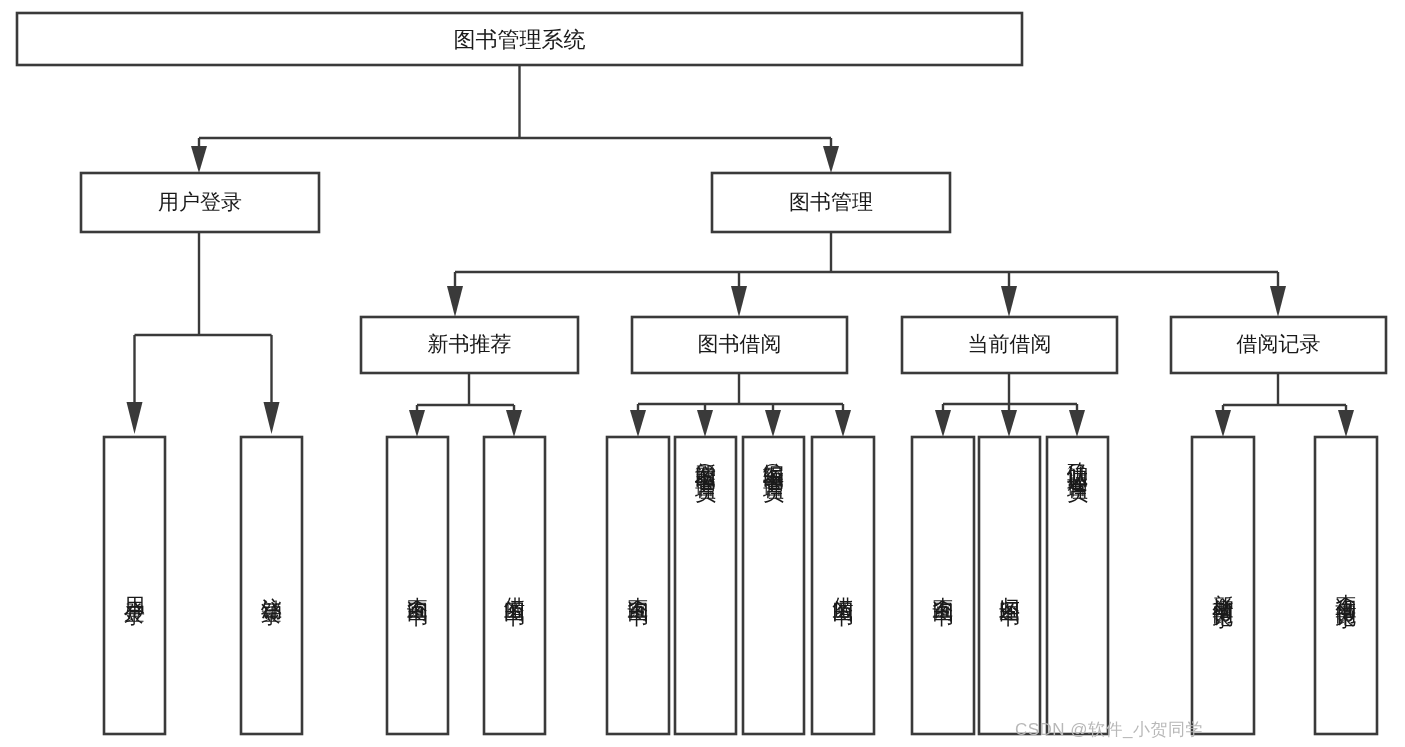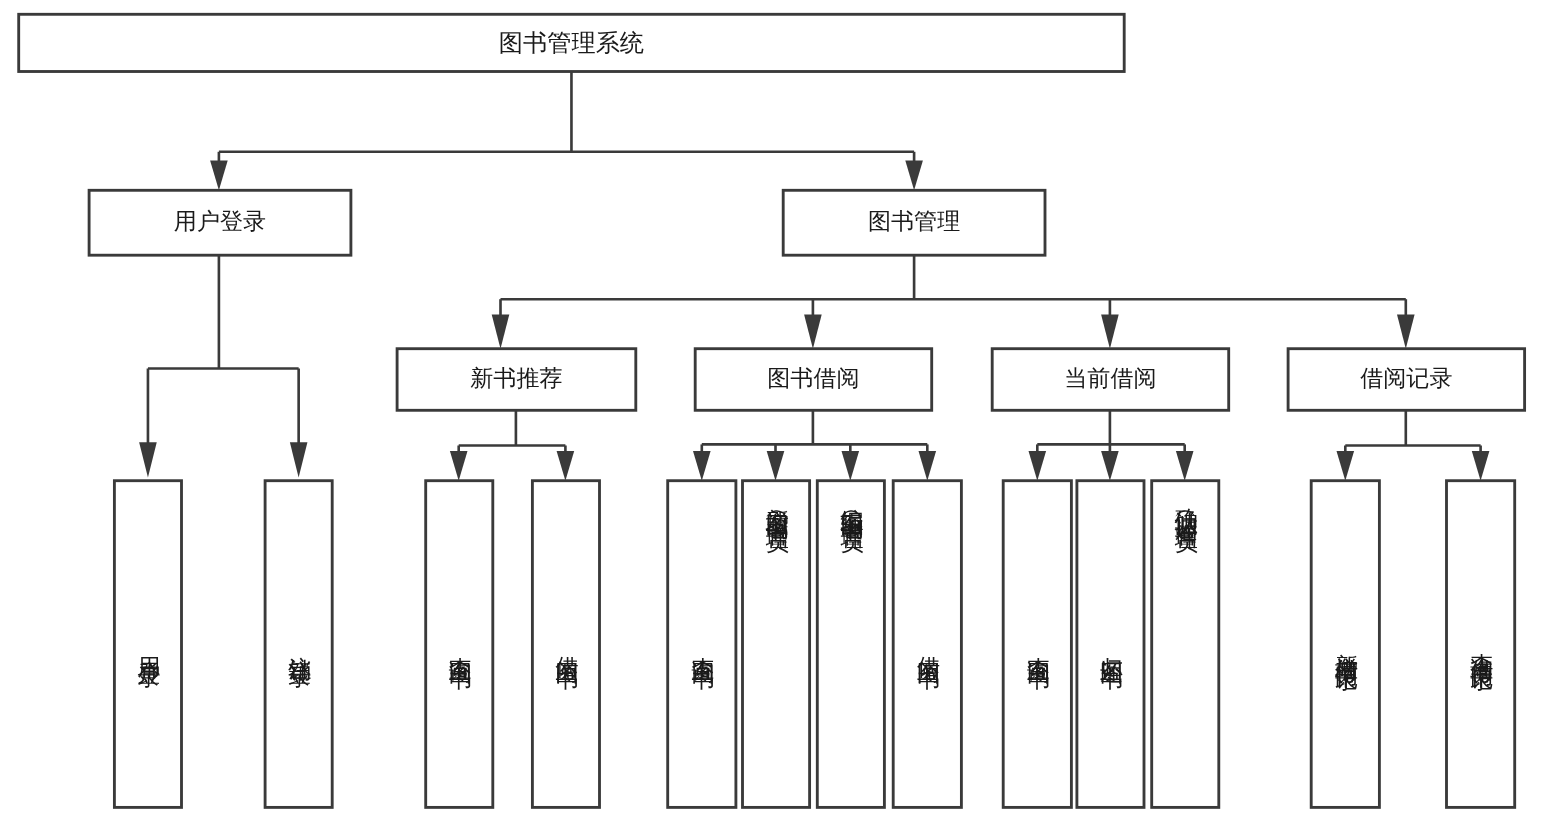--- a/index.html
+++ b/index.html
@@ -238,13 +238,14 @@
   </div>
 
   <div class="vlabel-wrap" style="left:1192px; top:437px; width:62px; height:297px;">
     <span class="vlabel-text">新增借阅记录</span>
   </div>
 
   <div class="vlabel-wrap" style="left:1315px; top:437px; width:62px; height:297px;">
     <span class="vlabel-text">查询借阅记录</span>
   </div>
 
+  <div class="watermark">CSDN @软件_小贺同学</div>
 </div>
 
 </body></html>

